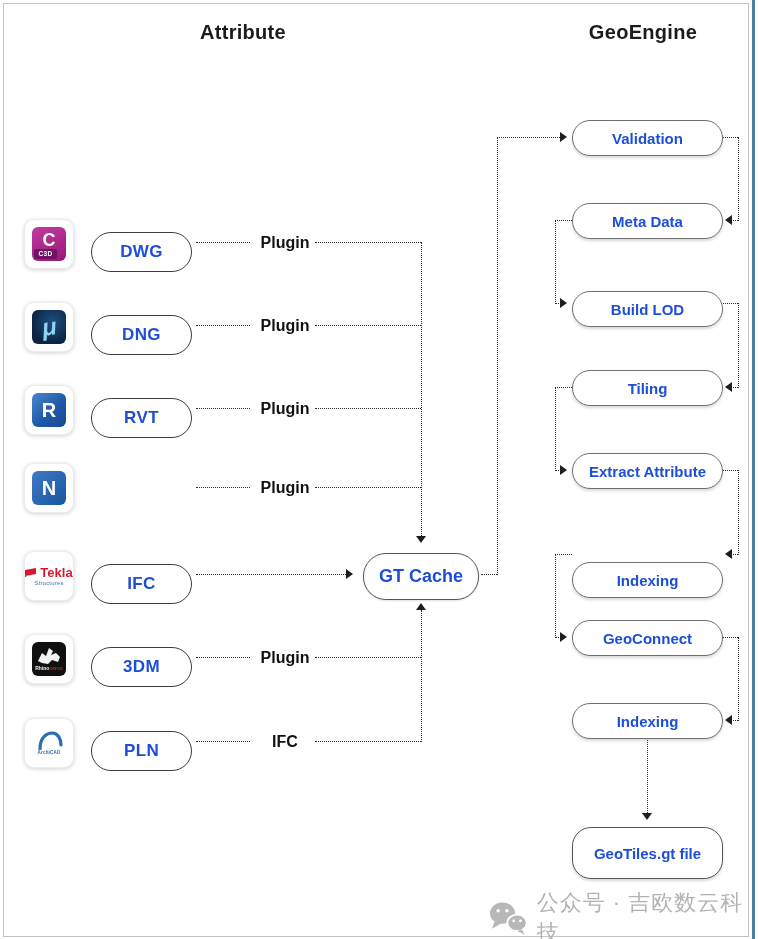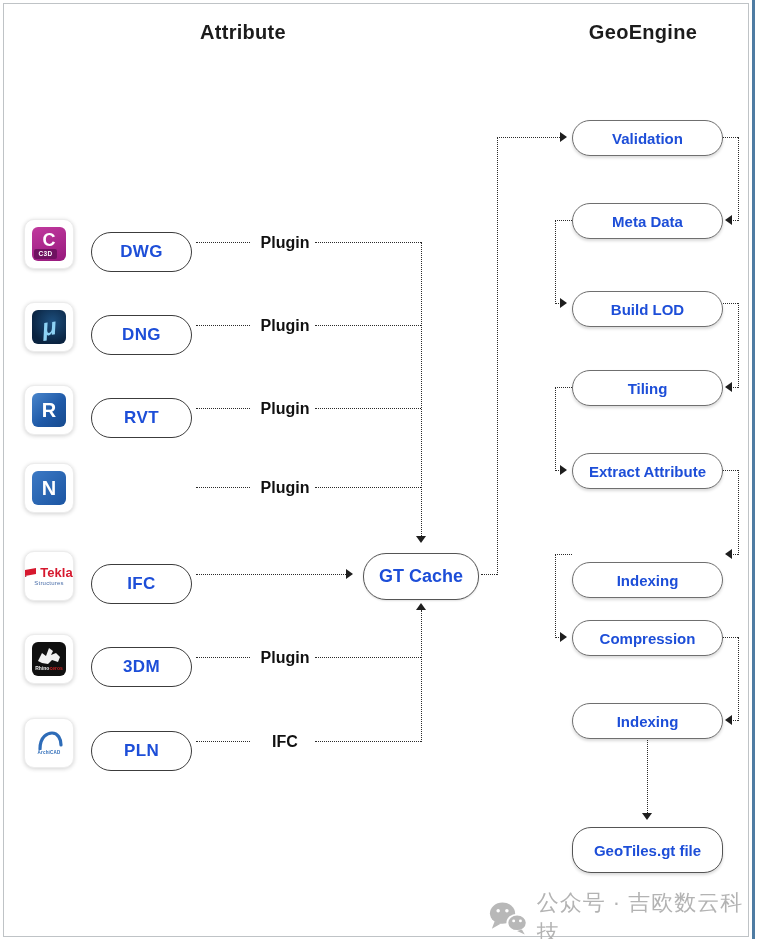--- a/index.html
+++ b/index.html
@@ -41,21 +41,21 @@
 
   
   .pill{position:absolute;background:#fff;display:flex;align-items:center;justify-content:center;
     color:#1d4ed8;font-weight:700;box-sizing:border-box;}
   .pill-src{left:91px;width:101px;height:40px;border:1.4px solid #3c3c3c;border-radius:20px;
     font-size:17px;letter-spacing:.4px;margin-top:9px;}
   .pill-cache{left:363px;top:553px;width:116px;height:47px;border:1.4px solid #555;border-radius:23px;
     font-size:18px;box-shadow:0 1px 2px rgba(0,0,0,.12);}
   .pill-step{left:572px;width:151px;height:36px;border:1px solid #6f6f6f;border-radius:18px;
     font-size:15px;box-shadow:0 2px 3px rgba(0,0,0,.15);}
-  .pill-out{left:572px;width:151px;height:46px;border:1px solid #555;border-radius:19px;
+  .pill-out{left:572px;width:151px;height:52px;border:1px solid #555;border-radius:19px;
     font-size:15px;box-shadow:0 2px 3px rgba(0,0,0,.15);}
 
   .conn-label{position:absolute;width:70px;text-align:center;font-size:16px;
     font-weight:700;color:#111;height:20px;line-height:20px;}
 
   
   .hline{position:absolute;height:0;border-top:1.4px dotted #2b2b2b;}
   .vline{position:absolute;width:0;border-left:1.4px dotted #2b2b2b;}
   .arr{position:absolute;width:0;height:0;border:5px solid transparent;}
   .arr-r{border-left:7px solid #1e1e1e;border-right:0;}
@@ -171,21 +171,21 @@
   <div class="vline" style="left:497px;top:137px;height:438px;"></div>
   <div class="hline" style="left:497px;top:137px;width:63px;"></div>
   <div class="arr arr-r" style="left:560px;top:132px;"></div>
 
   <div class="pill pill-step" style="top:120px;">Validation</div>
   <div class="pill pill-step" style="top:203px;">Meta Data</div>
   <div class="pill pill-step" style="top:291px;">Build LOD</div>
   <div class="pill pill-step" style="top:370px;">Tiling</div>
   <div class="pill pill-step" style="top:453px;">Extract Attribute</div>
   <div class="pill pill-step" style="top:537px;margin-top:25px;">Indexing</div>
-  <div class="pill pill-step" style="top:620px;">Compression</div>
+  <div class="pill pill-step" style="top:620px;">GeoConnect</div>
   <div class="pill pill-step" style="top:703px;">Indexing</div>
 
   <div class="hline" style="left:723px;top:137px;width:15px;"></div>
   <div class="vline" style="left:738px;top:137px;height:84px;"></div>
   <div class="hline" style="left:731px;top:220px;width:7px;"></div>
   <div class="arr arr-l" style="left:725px;top:215px;"></div>
 
   <div class="hline" style="left:555px;top:220px;width:17px;"></div>
   <div class="vline" style="left:555px;top:220px;height:84px;"></div>
   <div class="hline" style="left:555px;top:303px;width:6px;"></div>

